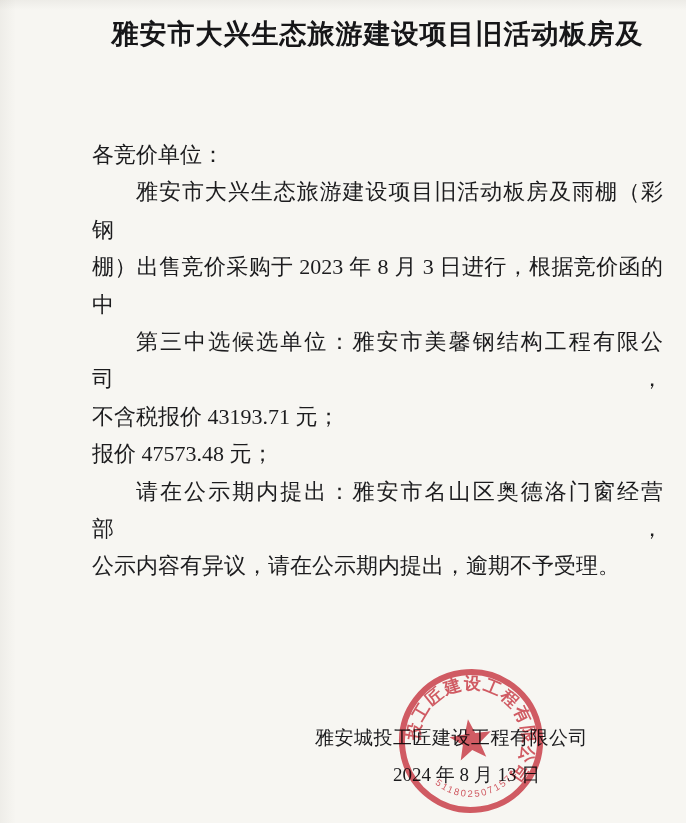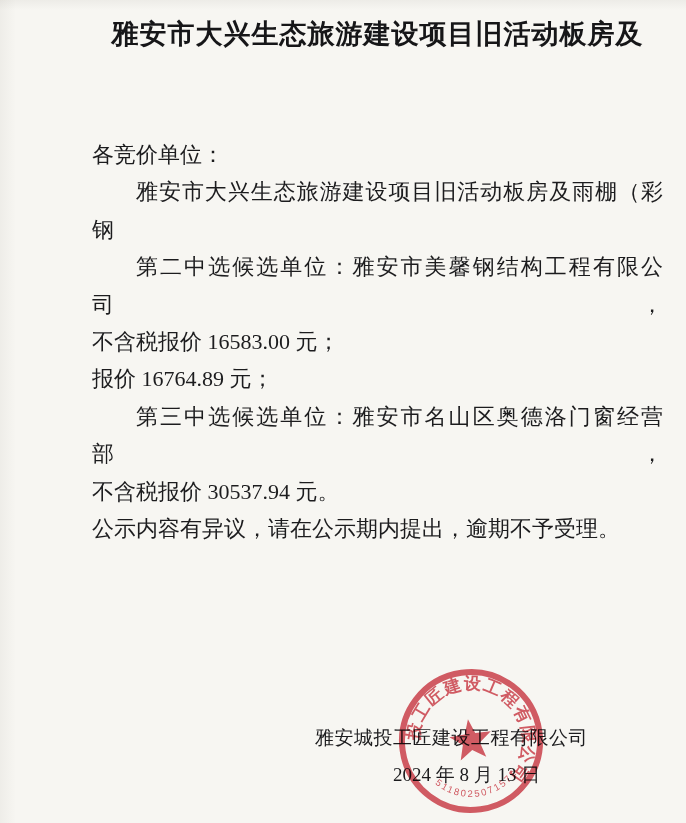--- a/index.html
+++ b/index.html
@@ -71,28 +71,28 @@
 <div class="page">
 
   <header class="title">
     <div class="title-line">雅安市大兴生态旅游建设项目旧活动板房及</div>
   </header>
 
   <main class="bodytext">
     <div class="line">各竞价单位：</div>
 
     <div class="line full indent">雅安市大兴生态旅游建设项目旧活动板房及雨棚（彩钢</div>
+    <div class="line full">棚）出售竞价采购于 2023 年 8 月 3 日进行，根据竞价函的中</div>
 
-    <div class="line full indent">第二中选候选单位：雅安市美馨钢结构工程有限公司，</div>
-    <div class="line">不含税报价 16583.00 元；</div>
+    <div class="line full indent">第三中选候选单位：雅安市美馨钢结构工程有限公司，</div>
+    <div class="line">不含税报价 43193.71 元；</div>
 
-    <div class="line">报价 16764.89 元；</div>
+    <div class="line">报价 47573.48 元；</div>
 
-    <div class="line full indent">第三中选候选单位：雅安市名山区奥德洛门窗经营部，</div>
-    <div class="line">不含税报价 30537.94 元。</div>
+    <div class="line full indent">请在公示期内提出：雅安市名山区奥德洛门窗经营部，</div>
 
     <div class="line">公示内容有异议，请在公示期内提出，逾期不予受理。</div>
   </main>
 
   <div class="company">雅安城投工匠建设工程有限公司</div>
   <div class="sigdate">2024 年 8 月 13 日</div>
 
   <svg class="stamp" viewBox="0 0 170 170" width="170" height="170" aria-hidden="true">
     <defs>
       <path id="arcTop" d="M 33 85 A 52 52 0 1 1 137 85 A 52 52 0 1 1 33 85" fill="none"></path>

